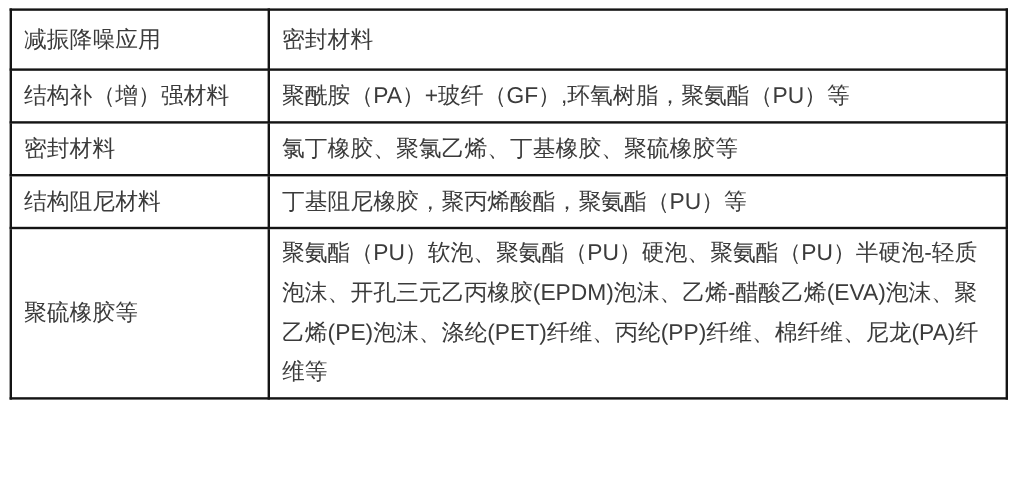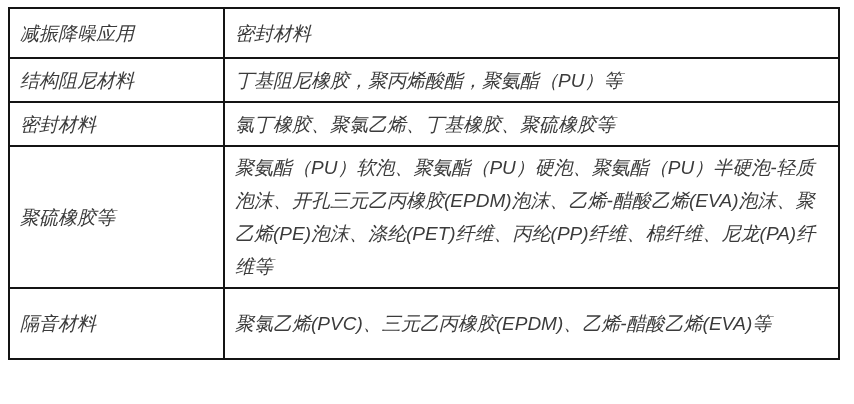--- a/index.html
+++ b/index.html
@@ -10,21 +10,20 @@
   body {
     width: 854px;
     height: 404px;
     position: relative;
     font-family: "Liberation Sans", "DejaVu Sans", sans-serif;
   }
   .table-wrap {
     position: absolute;
     left: 8px;
     top: 7px;
-    font-style: italic;
   }
   table.materials {
     border-collapse: collapse;
     table-layout: fixed;
     width: 830px;
     background: #ffffff;
   }
   table.materials th,
   table.materials td {
     border: 2px solid #141414;
@@ -55,30 +54,30 @@
       <col class="c-mat">
     </colgroup>
     <thead>
       <tr class="r-header">
         <th>减振降噪应用</th>
         <th>密封材料</th>
       </tr>
     </thead>
     <tbody>
       <tr class="r-single">
-        <td>结构阻尼材料</td>
-        <td>丁基阻尼橡胶，聚丙烯酸酯，聚氨酯（PU）等</td>
+        <td>结构补（增）强材料</td>
+        <td>聚酰胺（PA）+玻纤（GF）,环氧树脂，聚氨酯（PU）等</td>
       </tr>
       <tr class="r-single">
         <td>密封材料</td>
         <td>氯丁橡胶、聚氯乙烯、丁基橡胶、聚硫橡胶等</td>
       </tr>
+      <tr class="r-single">
+        <td>结构阻尼材料</td>
+        <td>丁基阻尼橡胶，聚丙烯酸酯，聚氨酯（PU）等</td>
+      </tr>
       <tr class="r-absorb">
         <td>聚硫橡胶等</td>
         <td>聚氨酯（PU）软泡、聚氨酯（PU）硬泡、聚氨酯（PU）半硬泡-轻质泡沫、开孔三元乙丙橡胶(EPDM)泡沫、乙烯-醋酸乙烯(EVA)泡沫、聚乙烯(PE)泡沫、涤纶(PET)纤维、丙纶(PP)纤维、棉纤维、尼龙(PA)纤维等</td>
-      </tr>
-      <tr class="r-isolate">
-        <td>隔音材料</td>
-        <td>聚氯乙烯(PVC)、三元乙丙橡胶(EPDM)、乙烯-醋酸乙烯(EVA)等</td>
       </tr>
     </tbody>
   </table>
 </div>
 
 </body></html>

